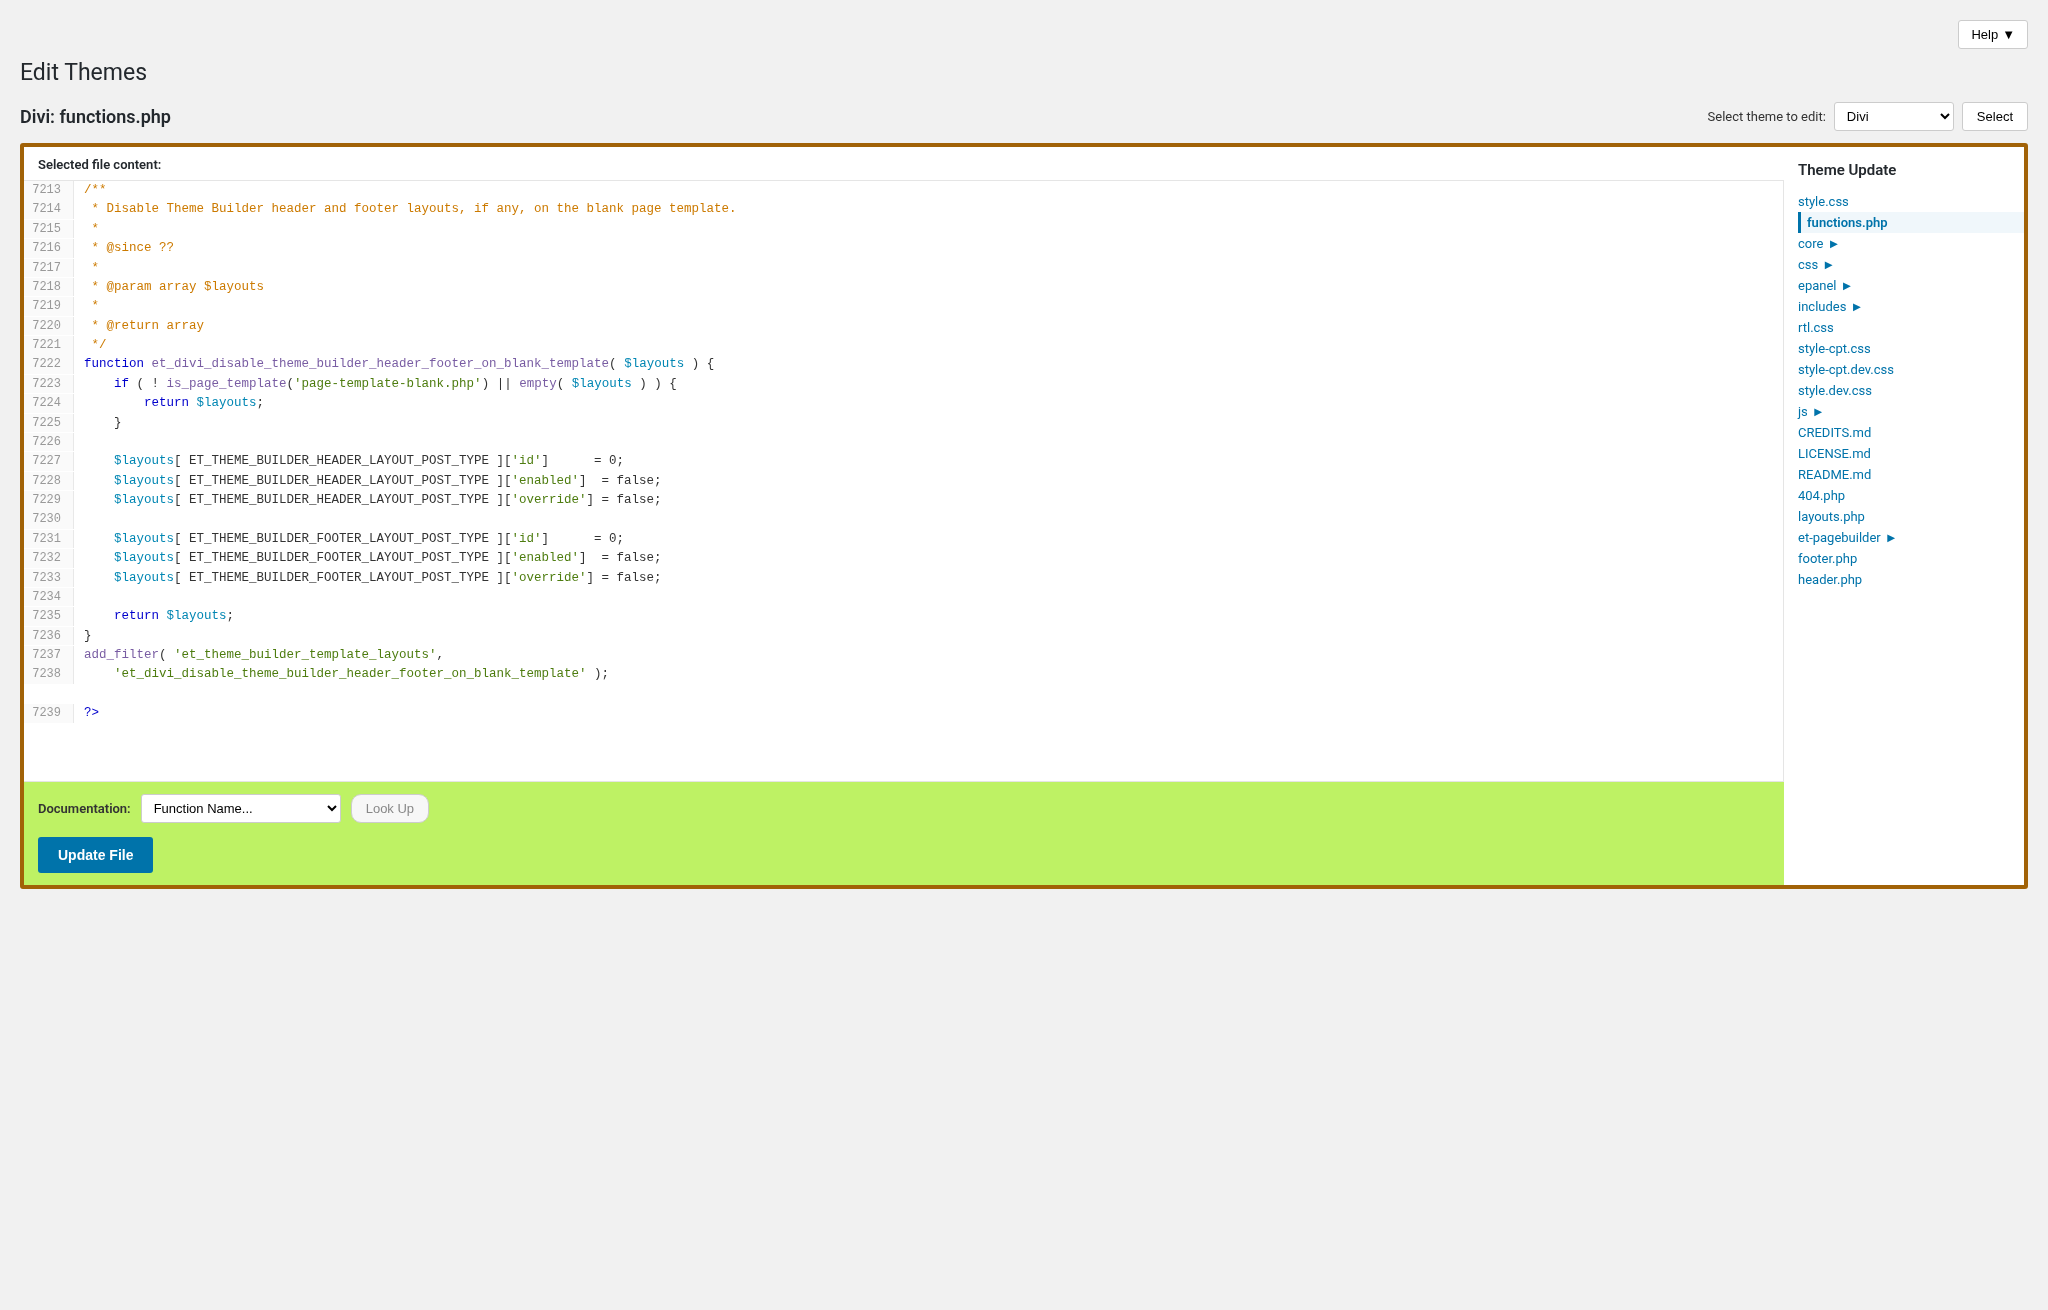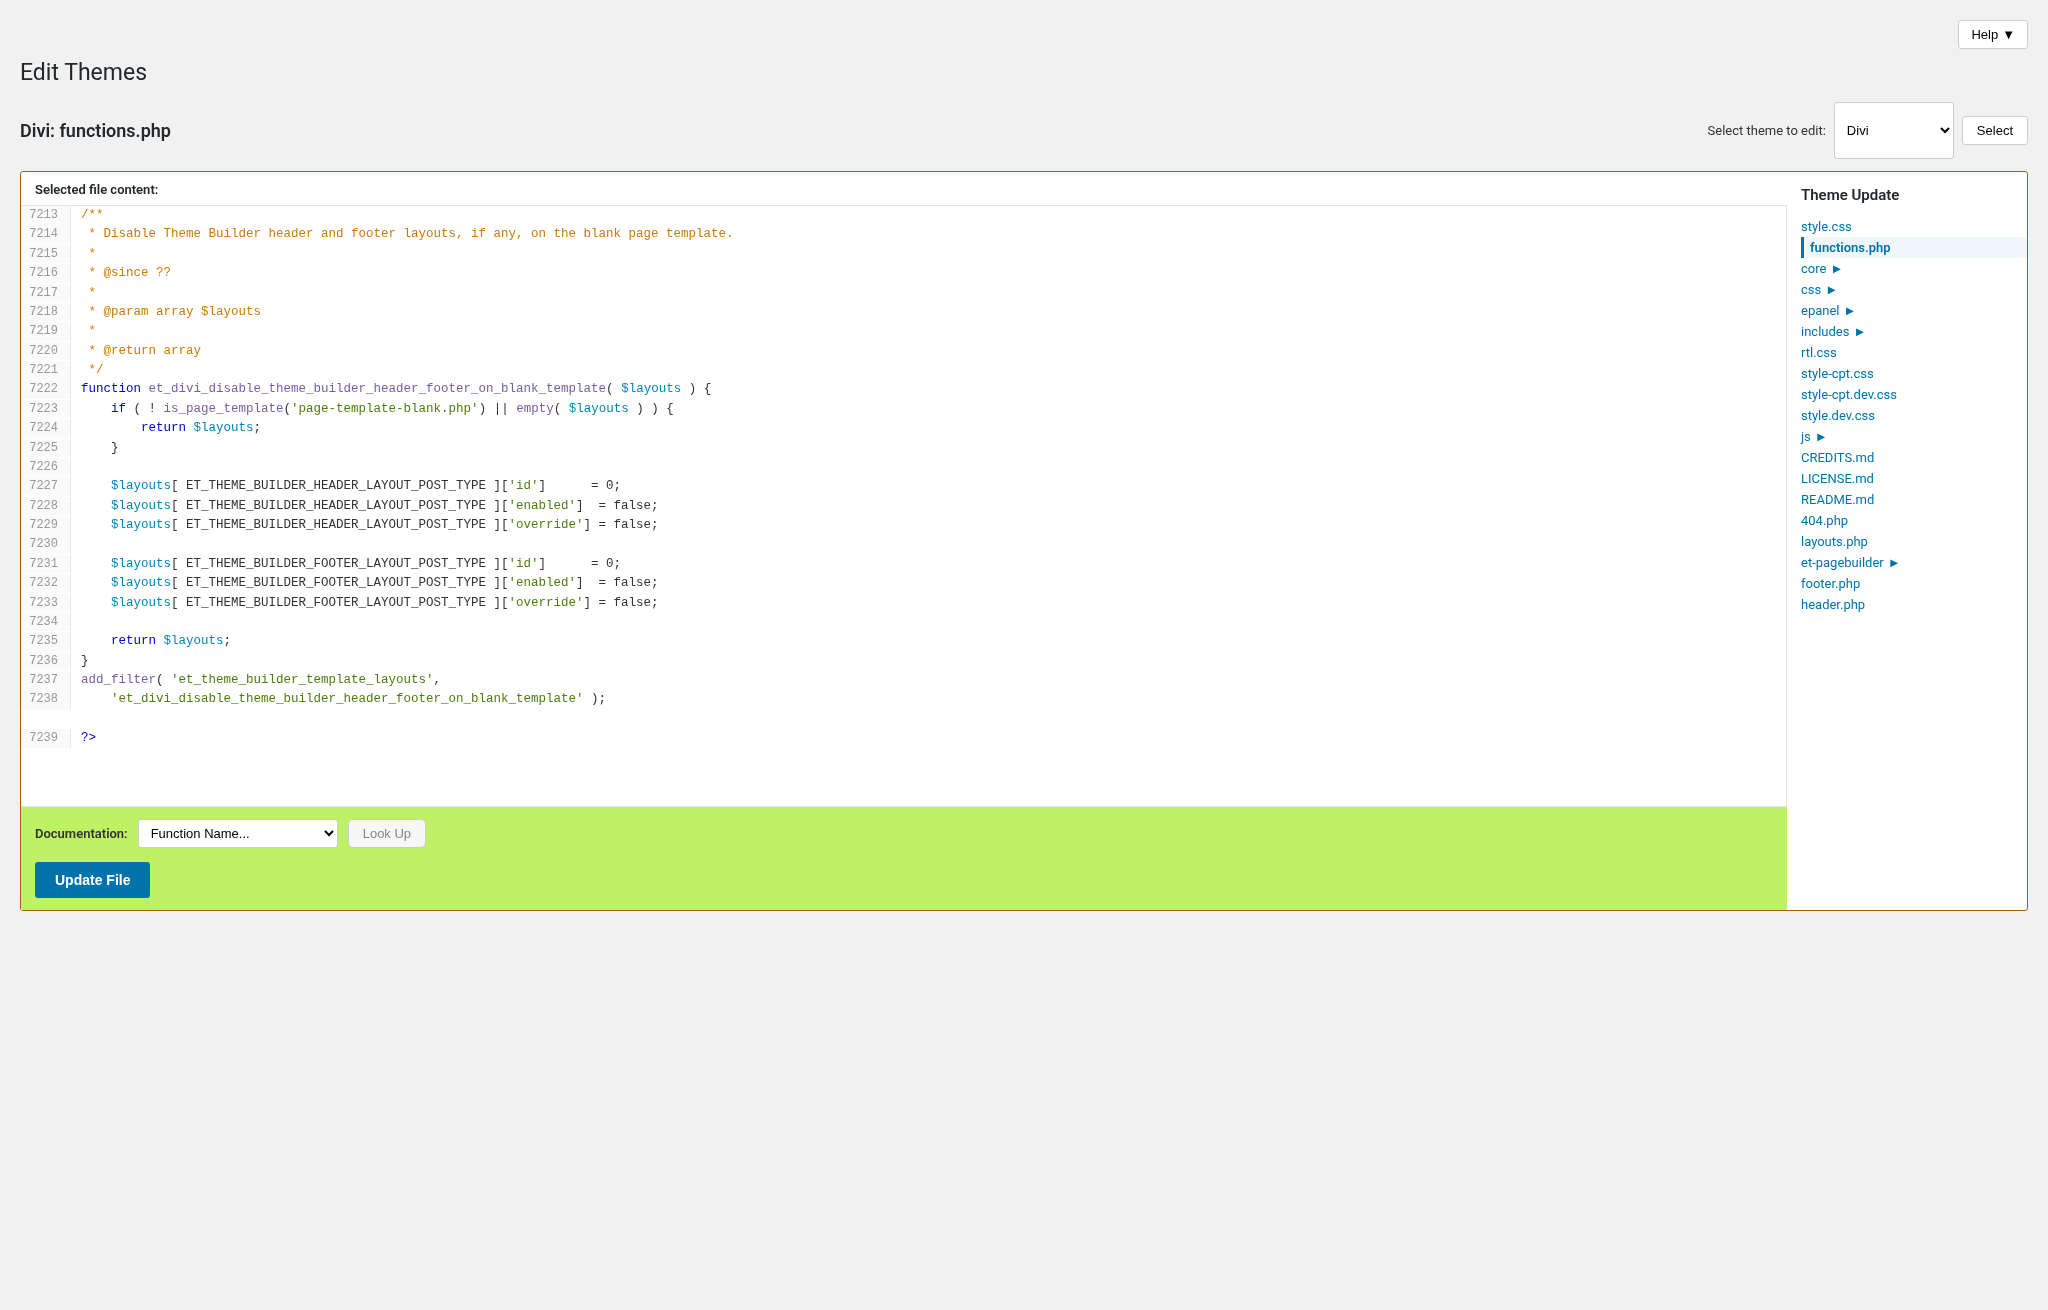--- a/index.html
+++ b/index.html
@@ -49,40 +49,40 @@
     .theme-select-area {
       display: flex;
       align-items: center;
       gap: 8px;
     }
     .theme-select-label {
       font-size: 13px;
       color: #333;
     }
     .theme-select {
-      padding: 19px 8px;
+      padding: 5px 8px;
       border: 1px solid #ccc;
       border-radius: 3px;
       font-size: 13px;
       background: #fff;
       min-width: 120px;
     }
     .select-btn {
       background: #fff;
       border: 1px solid #ccc;
       border-radius: 3px;
       padding: 6px 14px;
       cursor: pointer;
       font-size: 13px;
     }
     .main-layout {
       display: flex;
       gap: 0;
       background: #fff;
-      border: 1px solid #a16207;
+      border: 4px solid #a16207;
       border-radius: 3px;
     }
     .editor-section {
       flex: 1;
       min-width: 0;
     }
     .selected-file-label {
       font-size: 13px;
       font-weight: 600;
       color: #23282d;
@@ -181,21 +181,21 @@
       padding: 5px 8px;
       border: 1px solid #ccc;
       border-radius: 3px;
       font-size: 13px;
       background: #fff;
       min-width: 200px;
     }
     .lookup-btn {
       background: #f7f7f7;
       border: 1px solid #ccc;
-      border-radius: 5px;
+      border-radius: 10px;
       padding: 6px 14px;
       cursor: pointer;
       font-size: 13px;
       color: #888;
     }
     .update-btn {
       background: #0073aa;
       color: #fff;
       border: none;
       border-radius: 3px;

